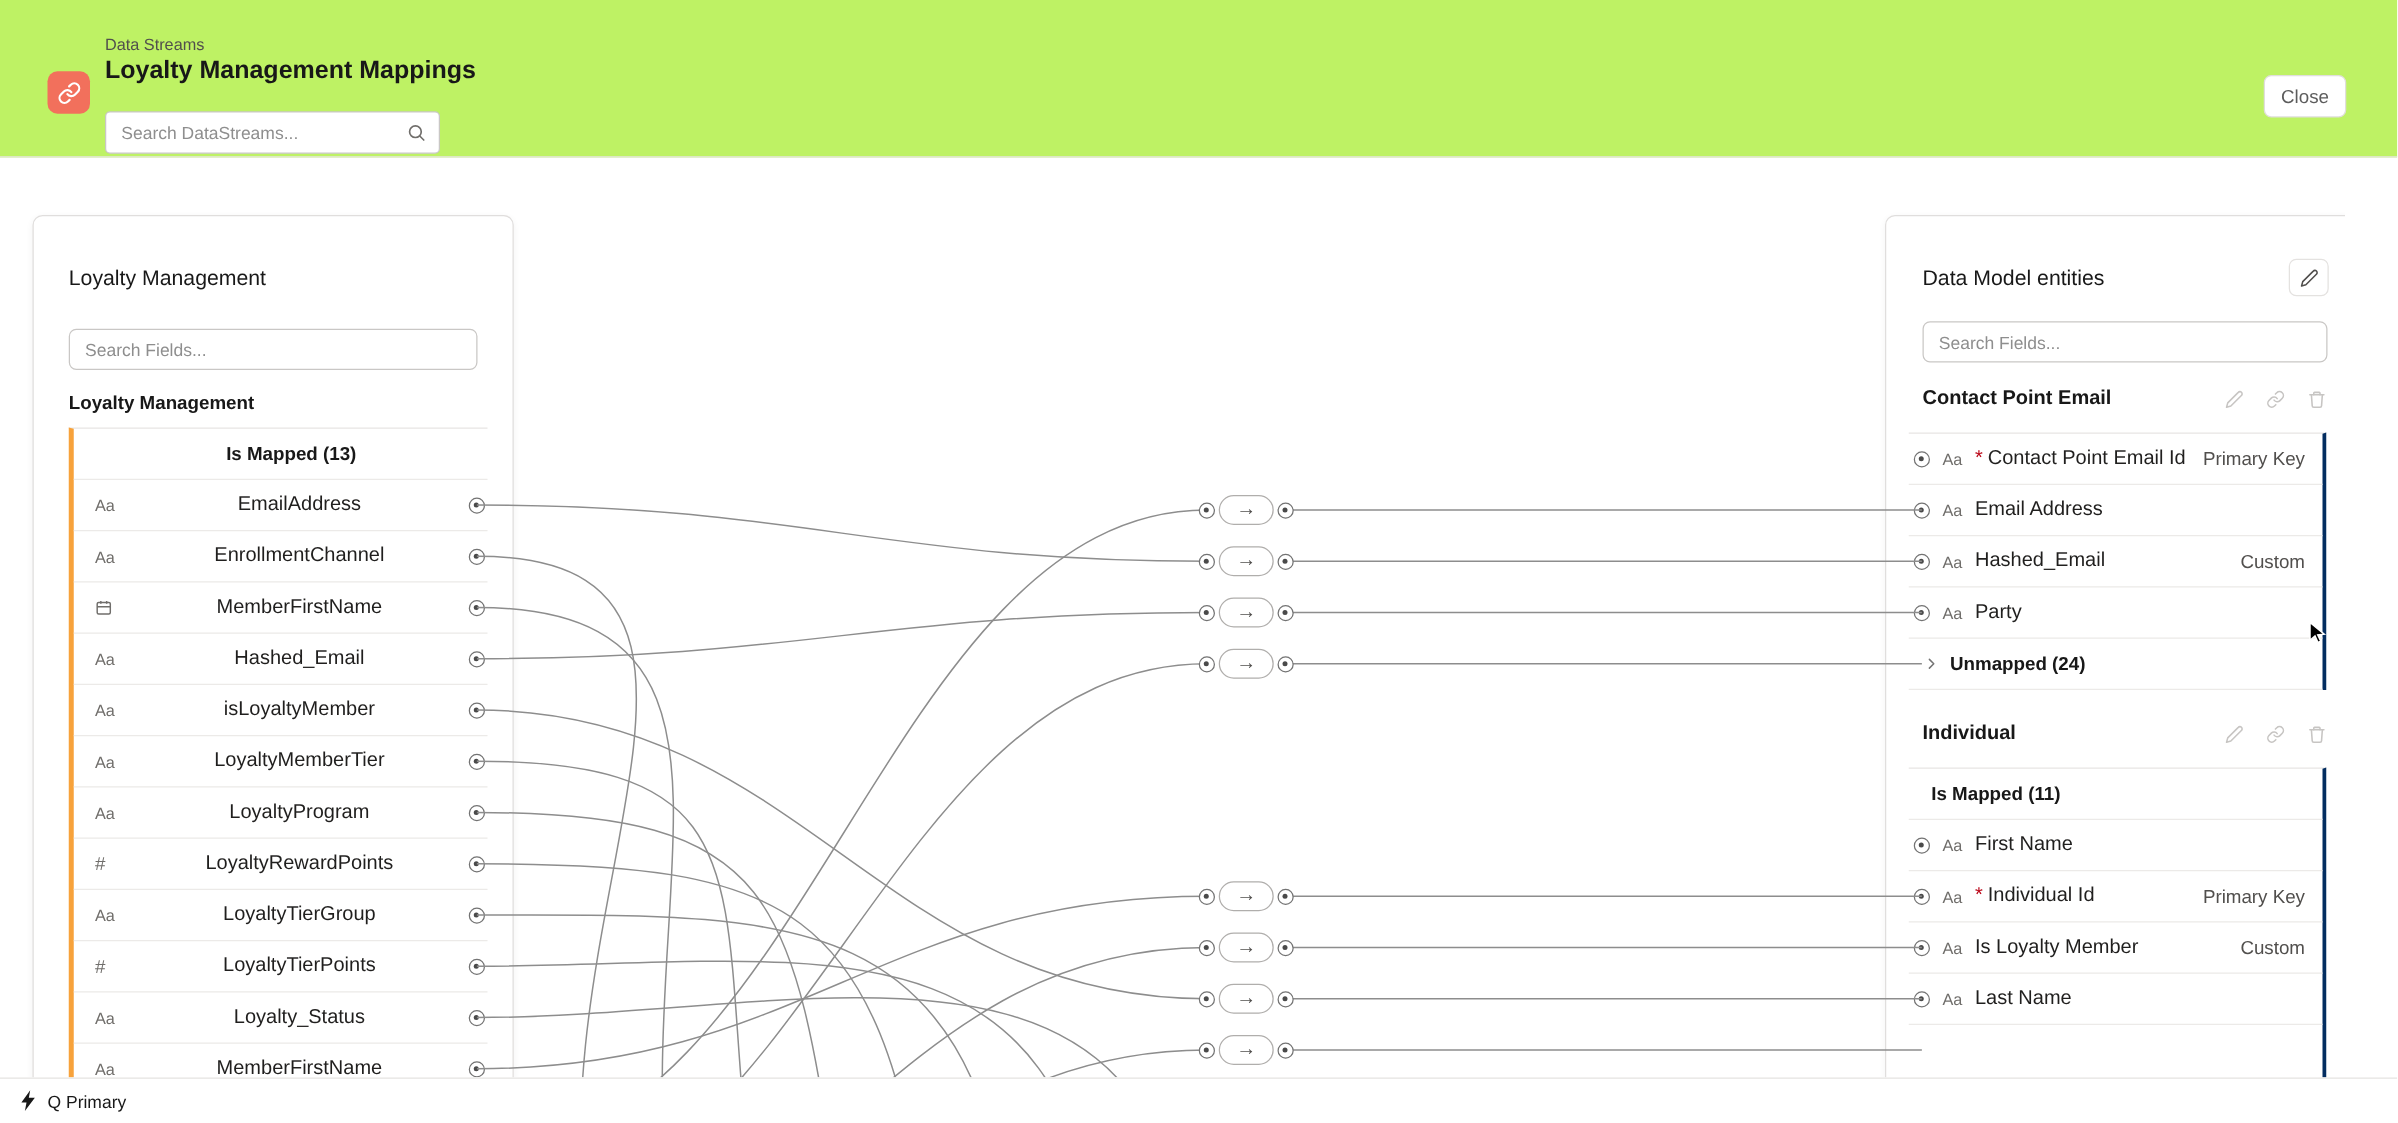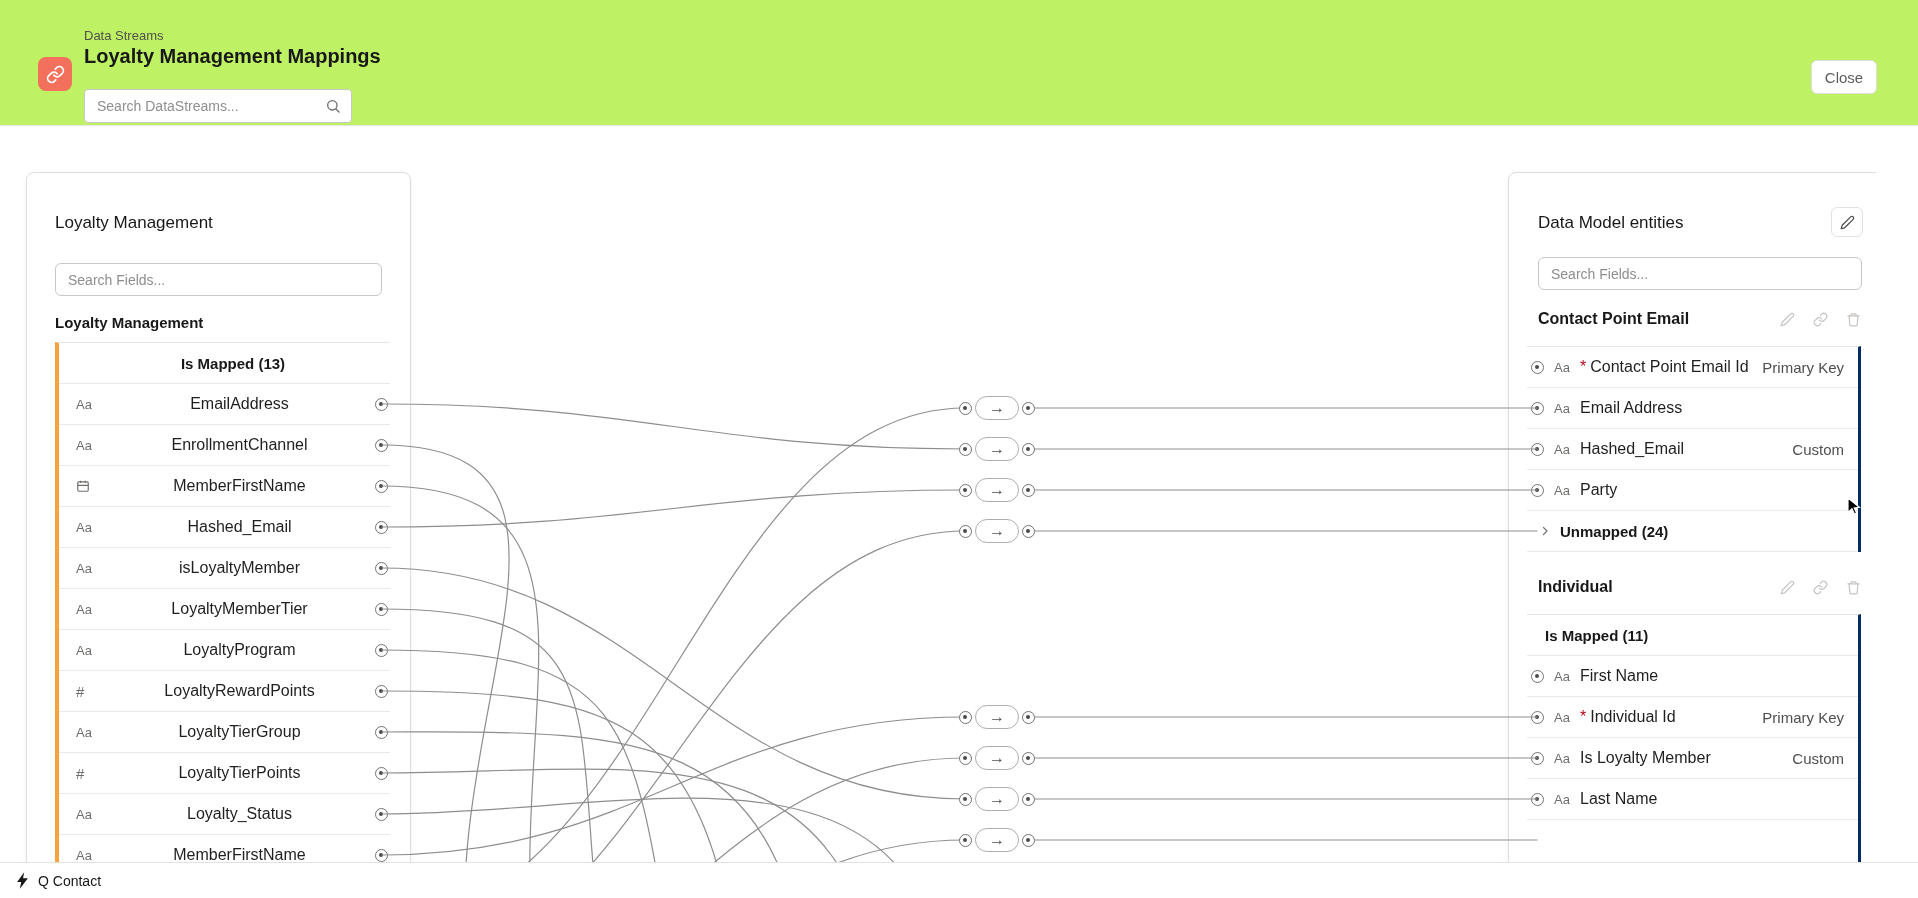--- a/index.html
+++ b/index.html
@@ -408,16 +408,16 @@
         <span class="port"></span>
       </div>
     </main>
 
   <footer class="statusbar">
     <span style="display:flex">
       <svg width="13" height="17" viewBox="0 0 14 18" fill="#181818">
         <path d="M8.8 0L1.2 10.6h4.4L4.2 18l8.6-11.4H7.6L8.8 0z"></path>
       </svg>
     </span>
-    <span>Q Contact</span>
+    <span>Q Primary</span>
   </footer>
 
 </div>
 
 </body></html>

